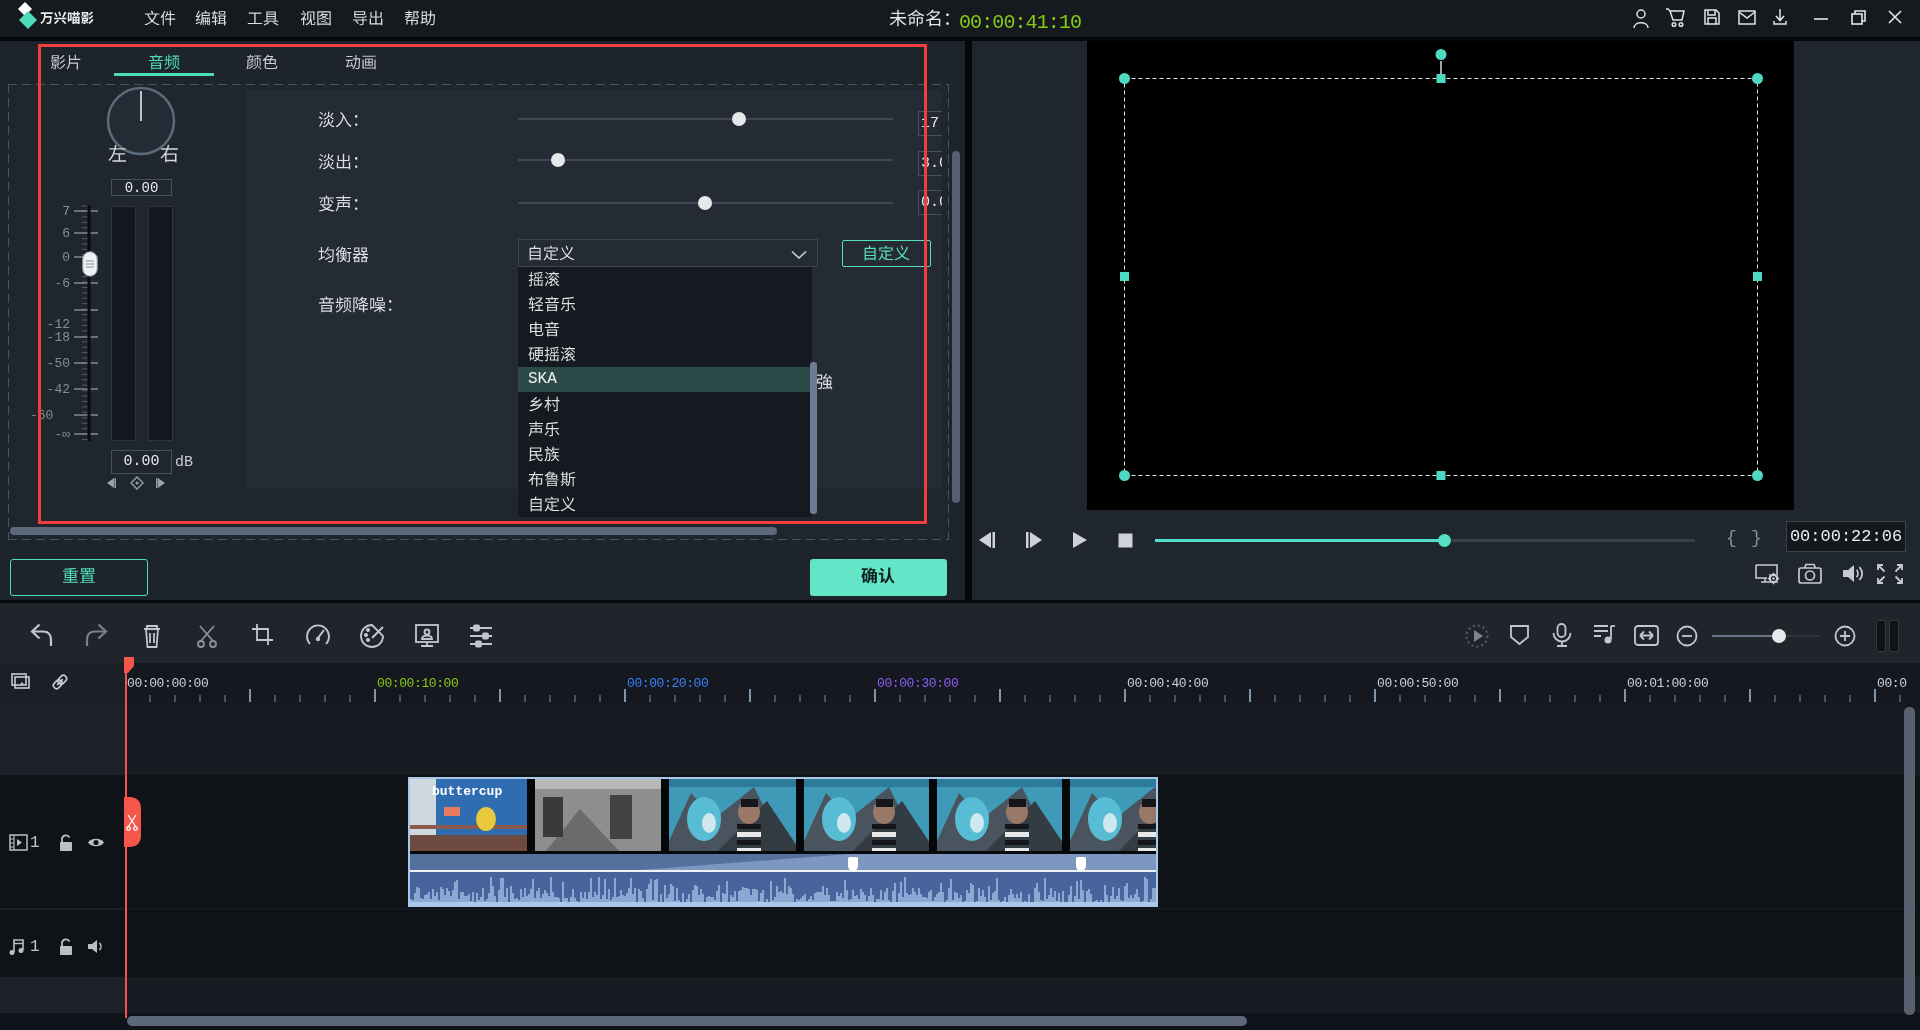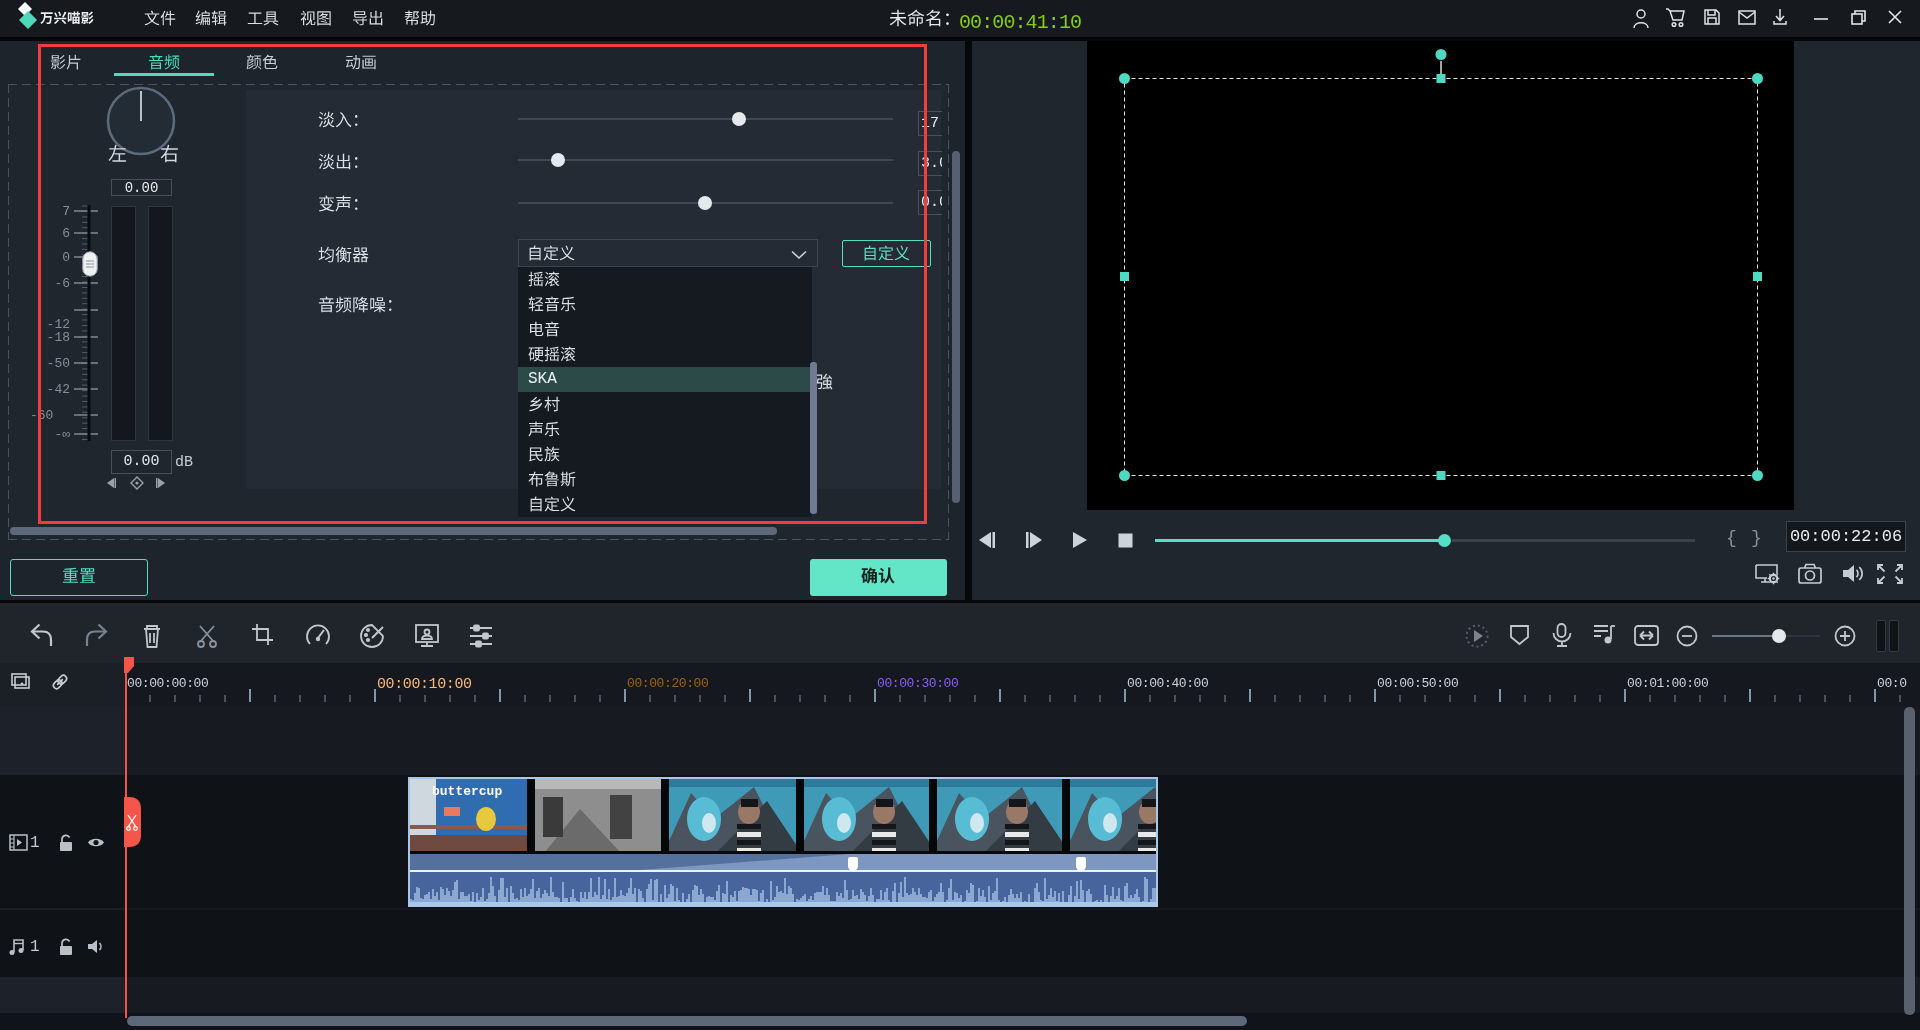--- a/index.html
+++ b/index.html
@@ -495,22 +495,22 @@
     <line x1="1548" y1="32" x2="1548" y2="39" stroke="#5b6673" stroke-width="1.5"></line>
     <line x1="1573" y1="32" x2="1573" y2="39" stroke="#5b6673" stroke-width="1.5"></line>
     <line x1="1598" y1="32" x2="1598" y2="39" stroke="#5b6673" stroke-width="1.5"></line>
     <line x1="1648" y1="32" x2="1648" y2="39" stroke="#5b6673" stroke-width="1.5"></line>
     <line x1="1673" y1="32" x2="1673" y2="39" stroke="#5b6673" stroke-width="1.5"></line>
     <line x1="1698" y1="32" x2="1698" y2="39" stroke="#5b6673" stroke-width="1.5"></line>
     <line x1="1723" y1="32" x2="1723" y2="39" stroke="#5b6673" stroke-width="1.5"></line>
     <line x1="1773" y1="32" x2="1773" y2="39" stroke="#5b6673" stroke-width="1.5"></line>
   </svg>
 <div class="ab mono" style="left:127px;top:676px;font-size:13px;letter-spacing:-0.4px;color:#ccd2da">00:00:00:00</div>
-<div class="ab mono" style="left:377px;top:676px;font-size:15px;letter-spacing:-0.4px;color:#fdba74">00:00:10:00</div>
-<div class="ab mono" style="left:627px;top:676px;font-size:13px;letter-spacing:-0.4px;color:#a16207">00:00:20:00</div>
+<div class="ab mono" style="left:377px;top:676px;font-size:13px;letter-spacing:-0.4px;color:#84cc16">00:00:10:00</div>
+<div class="ab mono" style="left:627px;top:676px;font-size:13px;letter-spacing:-0.4px;color:#3b82f6">00:00:20:00</div>
 <div class="ab mono" style="left:877px;top:676px;font-size:13px;letter-spacing:-0.4px;color:#8b5cf6">00:00:30:00</div>
 <div class="ab mono" style="left:1127px;top:676px;font-size:13px;letter-spacing:-0.4px;color:#ccd2da">00:00:40:00</div>
 <div class="ab mono" style="left:1377px;top:676px;font-size:13px;letter-spacing:-0.4px;color:#ccd2da">00:00:50:00</div>
 <div class="ab mono" style="left:1627px;top:676px;font-size:13px;letter-spacing:-0.4px;color:#ccd2da">00:01:00:00</div>
 <div class="ab mono" style="left:1877px;top:676px;font-size:13px;letter-spacing:-0.4px;color:#ccd2da">00:0</div>
 <svg class="ab" style="left:8px;top:832px" width="110" height="22" fill="none" stroke="#b9c0c8" stroke-width="1.5">
 <rect x="2" y="3" width="17" height="15"></rect>
     <path d="M6 3 V18 M6 7 H2 M6 11 H2 M6 15 H2" stroke-width="1.2"></path>
     <path d="M9 7 L14 10.5 L9 14 Z" fill="#b9c0c8" stroke="none"></path>
 <path d="M54 10 V7 A4 4 0 0 1 61.5 5.5" stroke-width="1.8"></path>

